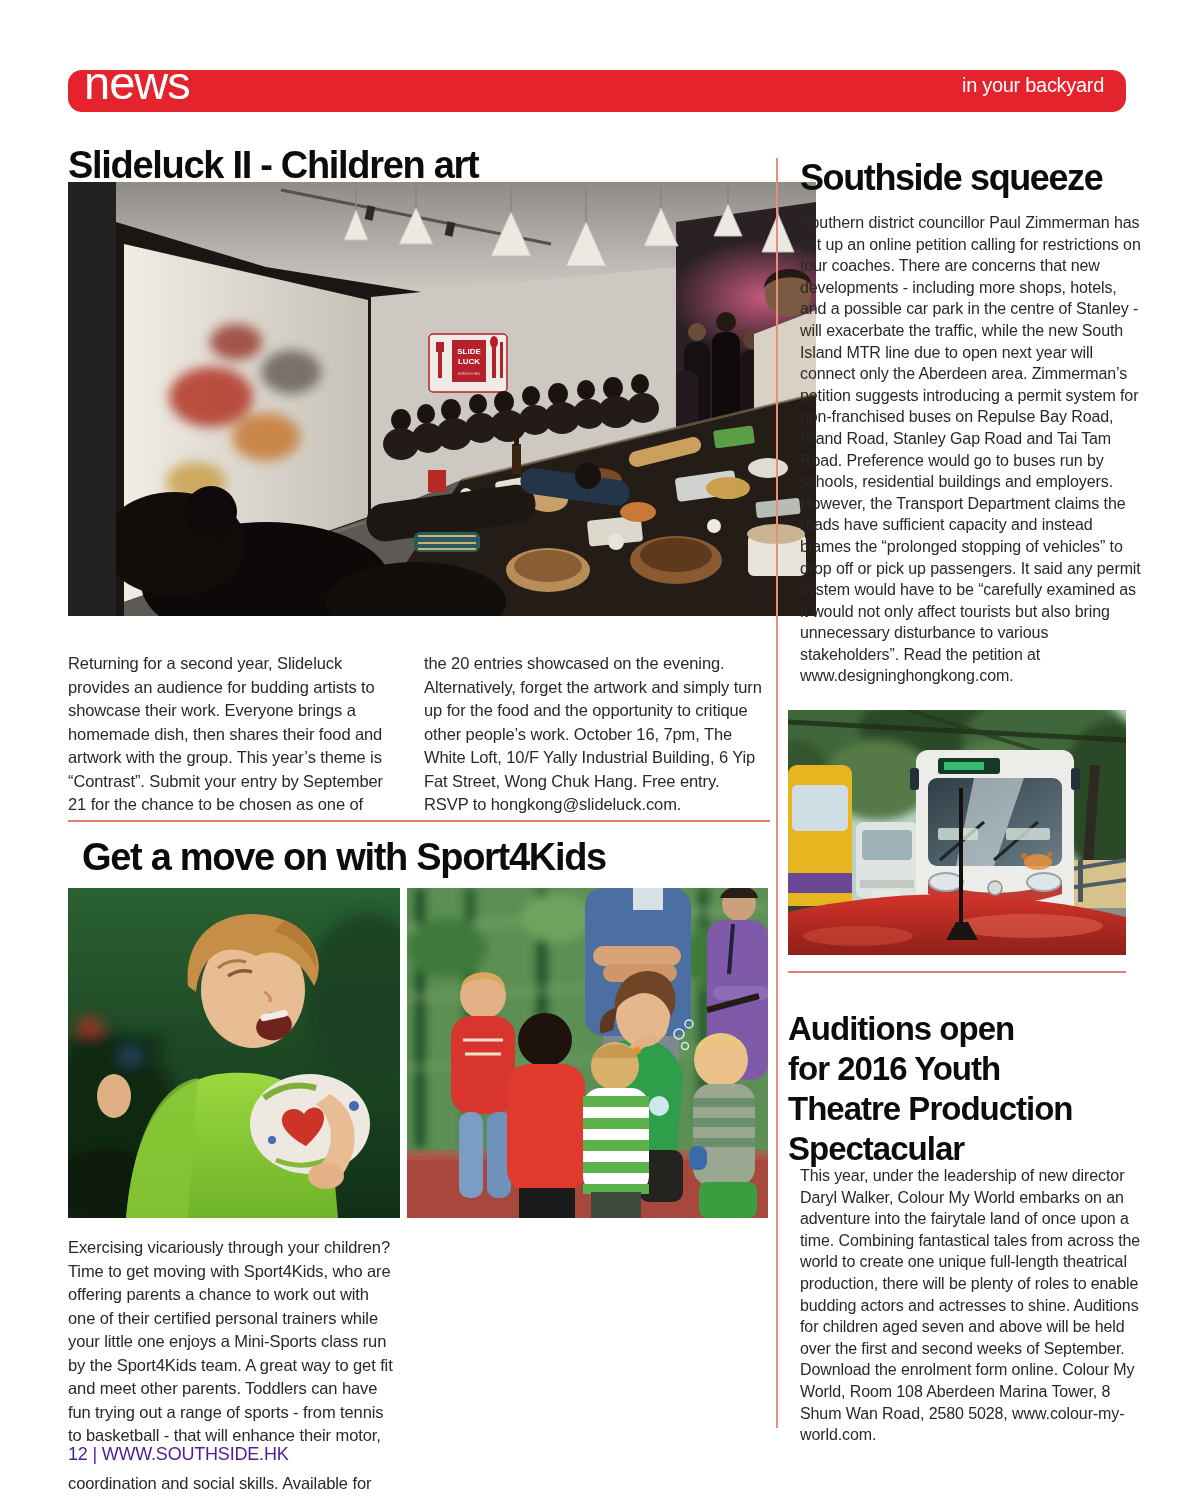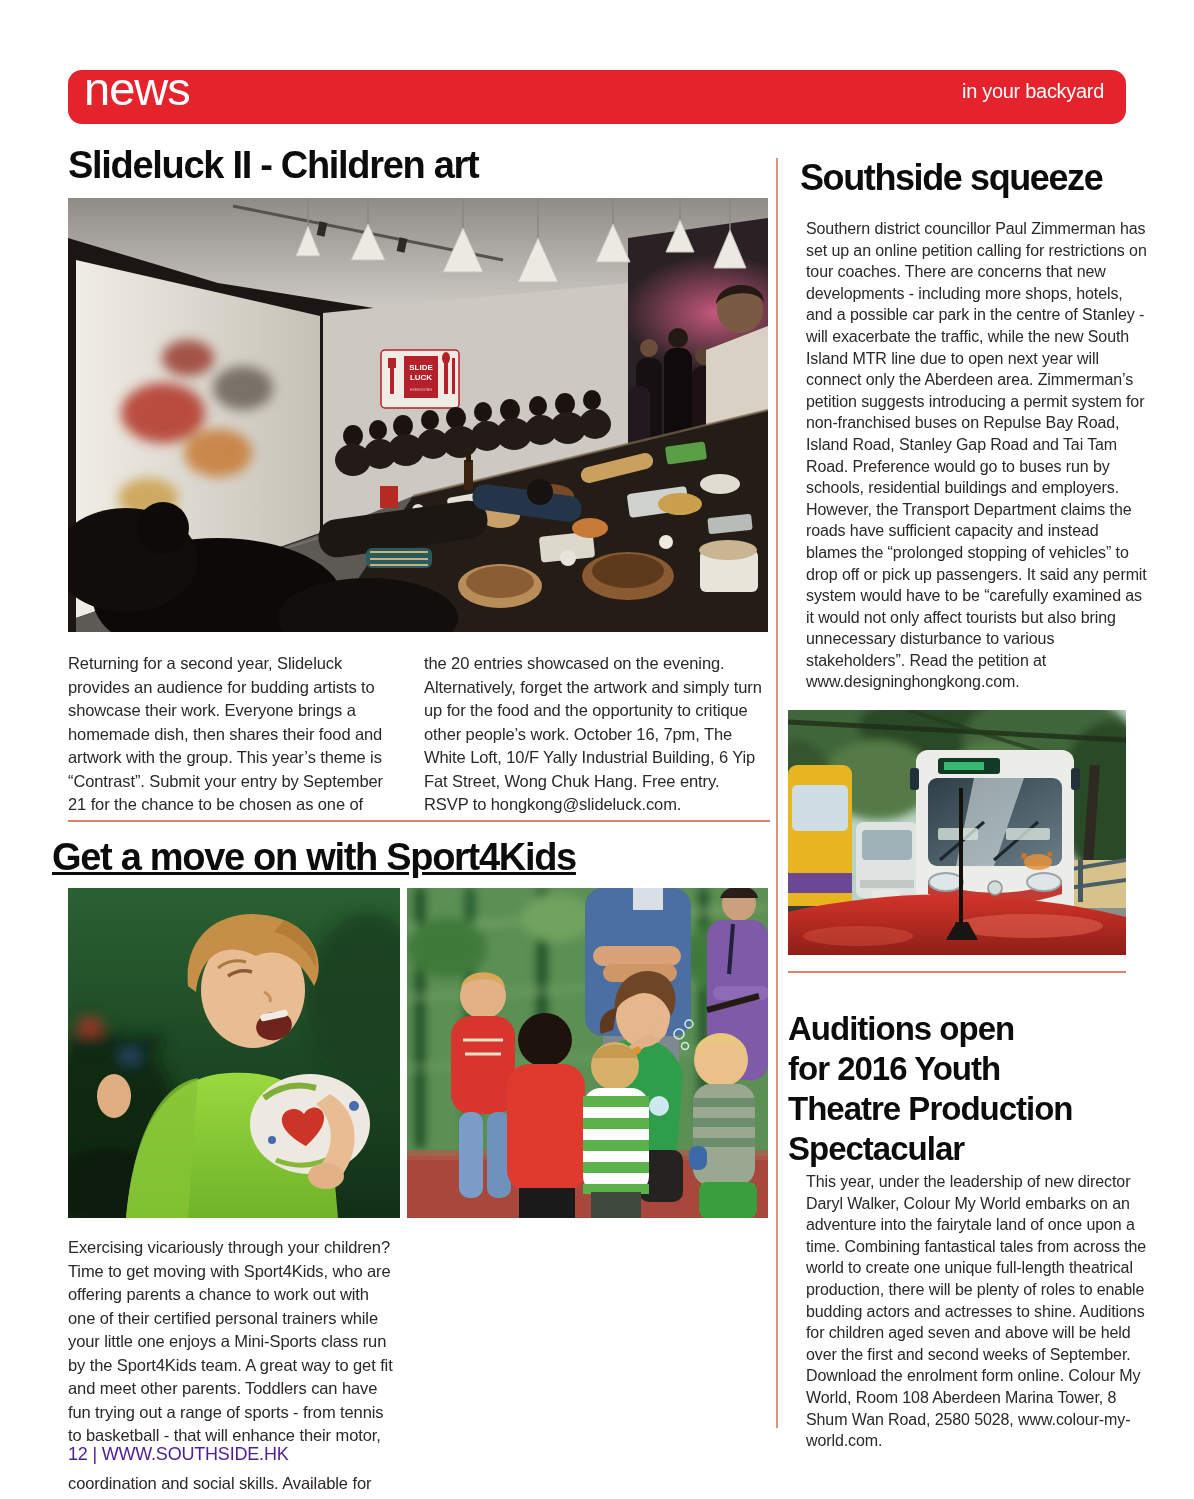--- a/index.html
+++ b/index.html
@@ -4,38 +4,38 @@
 <style>
   html,body{margin:0;padding:0;background:#ffffff;}
   .page{
     position:relative;width:1194px;height:1499px;background:#ffffff;overflow:hidden;
     font-family:"Liberation Sans",sans-serif;color:#2b2826;
   }
   .abs{position:absolute;}
 
   
   .banner{
-    left:68px;top:70px;width:1058px;height:54px;background:#e4232c;border-radius:14px;
+    left:68px;top:70px;width:1058px;height:42px;background:#e4232c;border-radius:14px;
     display:flex;align-items:center;justify-content:space-between;box-sizing:border-box;
     padding:0 22px 12px 16px;color:#fff;
   }
   .banner-title{font-size:47px;font-weight:400;line-height:1;letter-spacing:-1px;margin-top:-6px;}
   .banner-tagline{font-size:20px;font-weight:400;letter-spacing:-0.3px;}
 
   
   .h-main{font-size:38px;font-weight:bold;letter-spacing:-1.3px;line-height:1.02;color:#0d0c0c;margin:0;}
   .h-side{font-size:36px;font-weight:bold;letter-spacing:-1.4px;line-height:1.02;color:#0d0c0c;margin:12px;white-space:nowrap;}
   .h-auditions{font-size:33px;font-weight:bold;letter-spacing:-1px;line-height:40px;color:#0d0c0c;margin:0;white-space:pre-line;}
 
   
   .cols{display:flex;gap:24px;}
   .col-a{width:332px;}
   .col-b{width:340px;}
   .body-txt{font-size:16.5px;line-height:23.5px;letter-spacing:-0.1px;margin:0;color:#2b2826;}
-  .side-txt{font-size:16px;line-height:21.6px;letter-spacing:-0.1px;margin:18px;color:#2b2826;width:346px;}
+  .side-txt{font-size:16px;line-height:21.6px;letter-spacing:-0.1px;margin:12px;color:#2b2826;width:346px;}
 
   
   .rule{height:2px;background:#e0806a;border:0;margin:0;padding:0;}
   .v-divider{width:2px;background:#e4907a;}
 
   
   .photo{overflow:hidden;background:#222;}
   .photo svg{display:block;width:100%;height:100%;}
   svg text{font-family:"Liberation Sans",sans-serif;}
 
@@ -49,21 +49,21 @@
 
 <div class="page">
 
   <header class="abs banner">
     <span class="banner-title">news</span>
     <span class="banner-tagline">in your backyard</span>
   </header>
 
   <h1 class="abs h-main" style="left:68px;top:146px;width:702px;">Slideluck II - Children art</h1>
 
-  <div class="abs photo" style="left:68px;top:198px;width:700px;height:434px;">
+  <div class="abs photo" style="left:68px;top:182px;width:700px;height:434px;padding-left:48px;">
     <svg viewBox="0 0 700 434" preserveAspectRatio="none">
       <defs>
         <linearGradient id="p1ceil" x1="0" y1="0" x2="0" y2="1">
           <stop offset="0" stop-color="#8f8c88"></stop>
             <stop offset="1" stop-color="#d8d5cf"></stop>
         </linearGradient>
         <linearGradient id="p1screen" x1="0" y1="0" x2="1" y2="0">
           <stop offset="0" stop-color="#f0ede5"></stop>
             <stop offset="1" stop-color="#c6c1b7"></stop>
         </linearGradient>
@@ -215,21 +215,21 @@
     </svg>
   </div>
 
   <div class="abs cols" style="left:68px;top:652px;width:702px;">
     <p class="body-txt col-a">Returning for a second year, Slideluck provides an audience for budding artists to showcase their work. Everyone brings a homemade dish, then shares their food and artwork with the group. This year’s theme is “Contrast”. Submit your entry by September 21 for the chance to be chosen as one of</p>
     <p class="body-txt col-b">the 20 entries showcased on the evening. Alternatively, forget the artwork and simply turn up for the food and the opportunity to critique other people’s work. October 16, 7pm, The White Loft, 10/F Yally Industrial Building, 6 Yip Fat Street, Wong Chuk Hang. Free entry. RSVP to hongkong@slideluck.com.</p>
   </div>
 
   <div class="abs rule" style="left:68px;top:820px;width:702px;"></div>
 
-  <h1 class="abs h-main" style="left:52px;top:838px;width:702px;text-decoration:underline;">Get a move on with Sport4Kids</h1>
+  <h1 class="abs h-main" style="left:82px;top:838px;width:702px;">Get a move on with Sport4Kids</h1>
 
   <div class="abs photo-row" style="left:68px;top:888px;width:700px;height:330px;">
     <div class="photo" style="width:332px;height:330px;">
       <svg viewBox="0 0 332 330" preserveAspectRatio="none">
         <defs>
           <linearGradient id="p2bg" x1="0" y1="0" x2="0" y2="1">
             <stop offset="0" stop-color="#2a6132"></stop>
               <stop offset="1" stop-color="#113017"></stop>
           </linearGradient>
           <linearGradient id="p2shirt" x1="0" y1="0" x2="0" y2="1">

